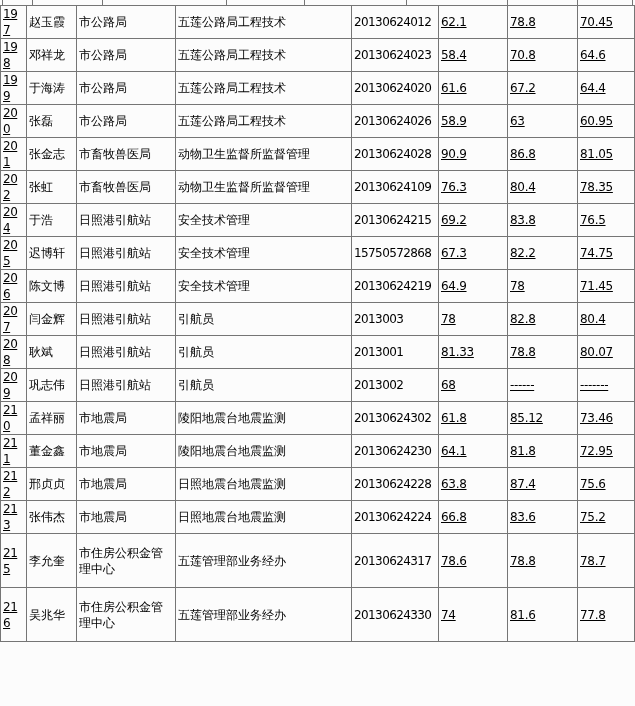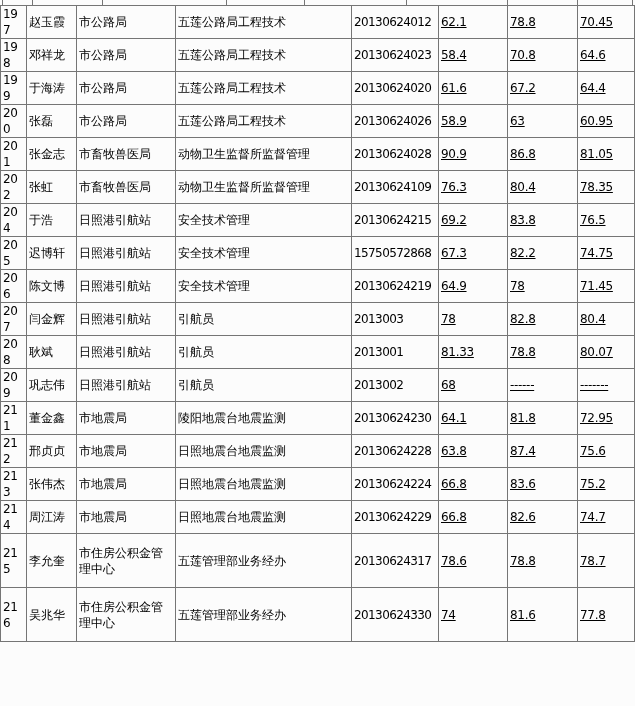--- a/index.html
+++ b/index.html
@@ -24,21 +24,21 @@
     padding:0 2px;
     font-size:12px;
     line-height:16px;
     vertical-align:middle;
     text-align:left;
     overflow:hidden;
     word-break:break-all;
   }
   tr{height:24px;}
   tr.tall{height:54px;}
-  .col-no{letter-spacing:-0.5px;}
+  .col-no{letter-spacing:-0.5px;text-decoration:underline;}
   .col-id{letter-spacing:-0.6px;}
   .col-s1,.col-s2,.col-s3{letter-spacing:-0.3px;text-decoration:underline;}
 </style>
 </head>
 <body>
 
 <div class="screen">
 
   <div class="remnant">
       <span style="left: 2px;"></span>
@@ -178,20 +178,30 @@
           <td class="col-no">209</td>
           <td class="col-name">巩志伟</td>
           <td class="col-org">日照港引航站</td>
           <td class="col-position">引航员</td>
           <td class="col-id">2013002</td>
           <td class="col-s1">68</td>
           <td class="col-s2">------</td>
           <td class="col-s3">-------</td>
         </tr>
         <tr>
+          <td class="col-no">210</td>
+          <td class="col-name">孟祥丽</td>
+          <td class="col-org">市地震局</td>
+          <td class="col-position">陵阳地震台地震监测</td>
+          <td class="col-id">20130624302</td>
+          <td class="col-s1">61.8</td>
+          <td class="col-s2">85.12</td>
+          <td class="col-s3">73.46</td>
+        </tr>
+        <tr>
           <td class="col-no">211</td>
           <td class="col-name">董金鑫</td>
           <td class="col-org">市地震局</td>
           <td class="col-position">陵阳地震台地震监测</td>
           <td class="col-id">20130624230</td>
           <td class="col-s1">64.1</td>
           <td class="col-s2">81.8</td>
           <td class="col-s3">72.95</td>
         </tr>
         <tr>
@@ -206,30 +216,20 @@
         </tr>
         <tr>
           <td class="col-no">213</td>
           <td class="col-name">张伟杰</td>
           <td class="col-org">市地震局</td>
           <td class="col-position">日照地震台地震监测</td>
           <td class="col-id">20130624224</td>
           <td class="col-s1">66.8</td>
           <td class="col-s2">83.6</td>
           <td class="col-s3">75.2</td>
-        </tr>
-        <tr>
-          <td class="col-no">214</td>
-          <td class="col-name">周江涛</td>
-          <td class="col-org">市地震局</td>
-          <td class="col-position">日照地震台地震监测</td>
-          <td class="col-id">20130624229</td>
-          <td class="col-s1">66.8</td>
-          <td class="col-s2">82.6</td>
-          <td class="col-s3">74.7</td>
         </tr>
         <tr class="tall">
           <td class="col-no">215</td>
           <td class="col-name">李允奎</td>
           <td class="col-org">市住房公积金管理中心</td>
           <td class="col-position">五莲管理部业务经办</td>
           <td class="col-id">20130624317</td>
           <td class="col-s1">78.6</td>
           <td class="col-s2">78.8</td>
           <td class="col-s3">78.7</td>

